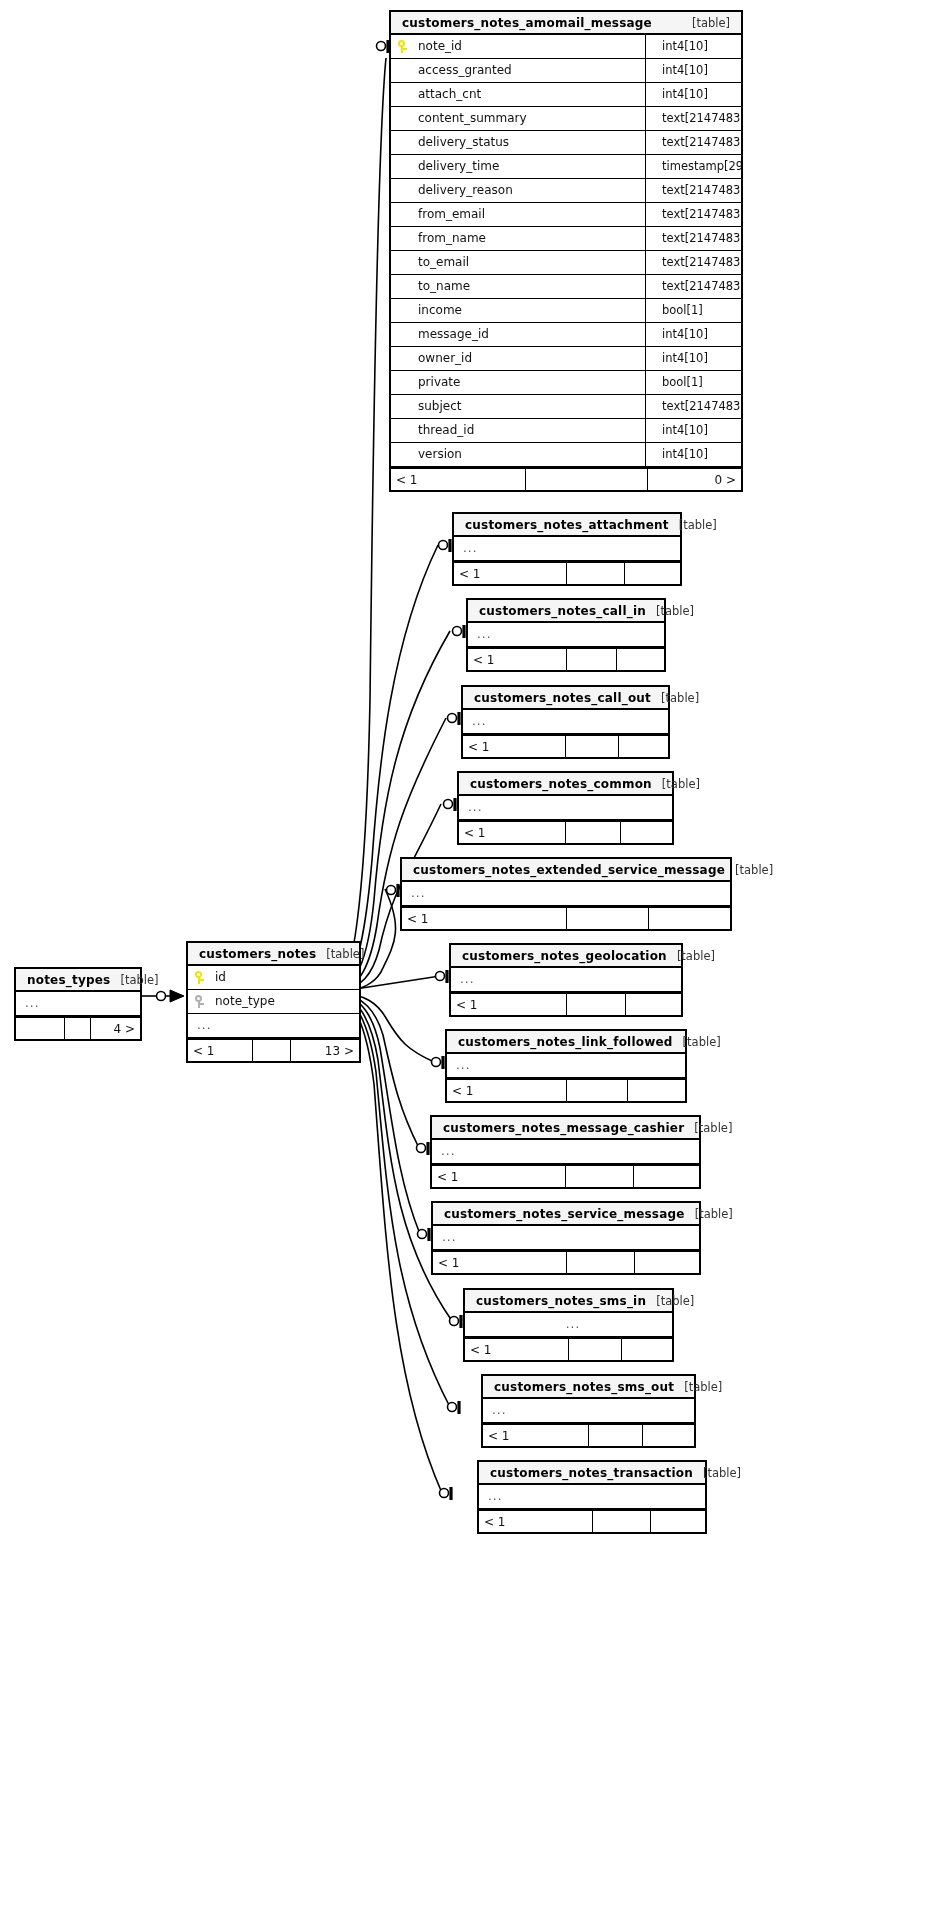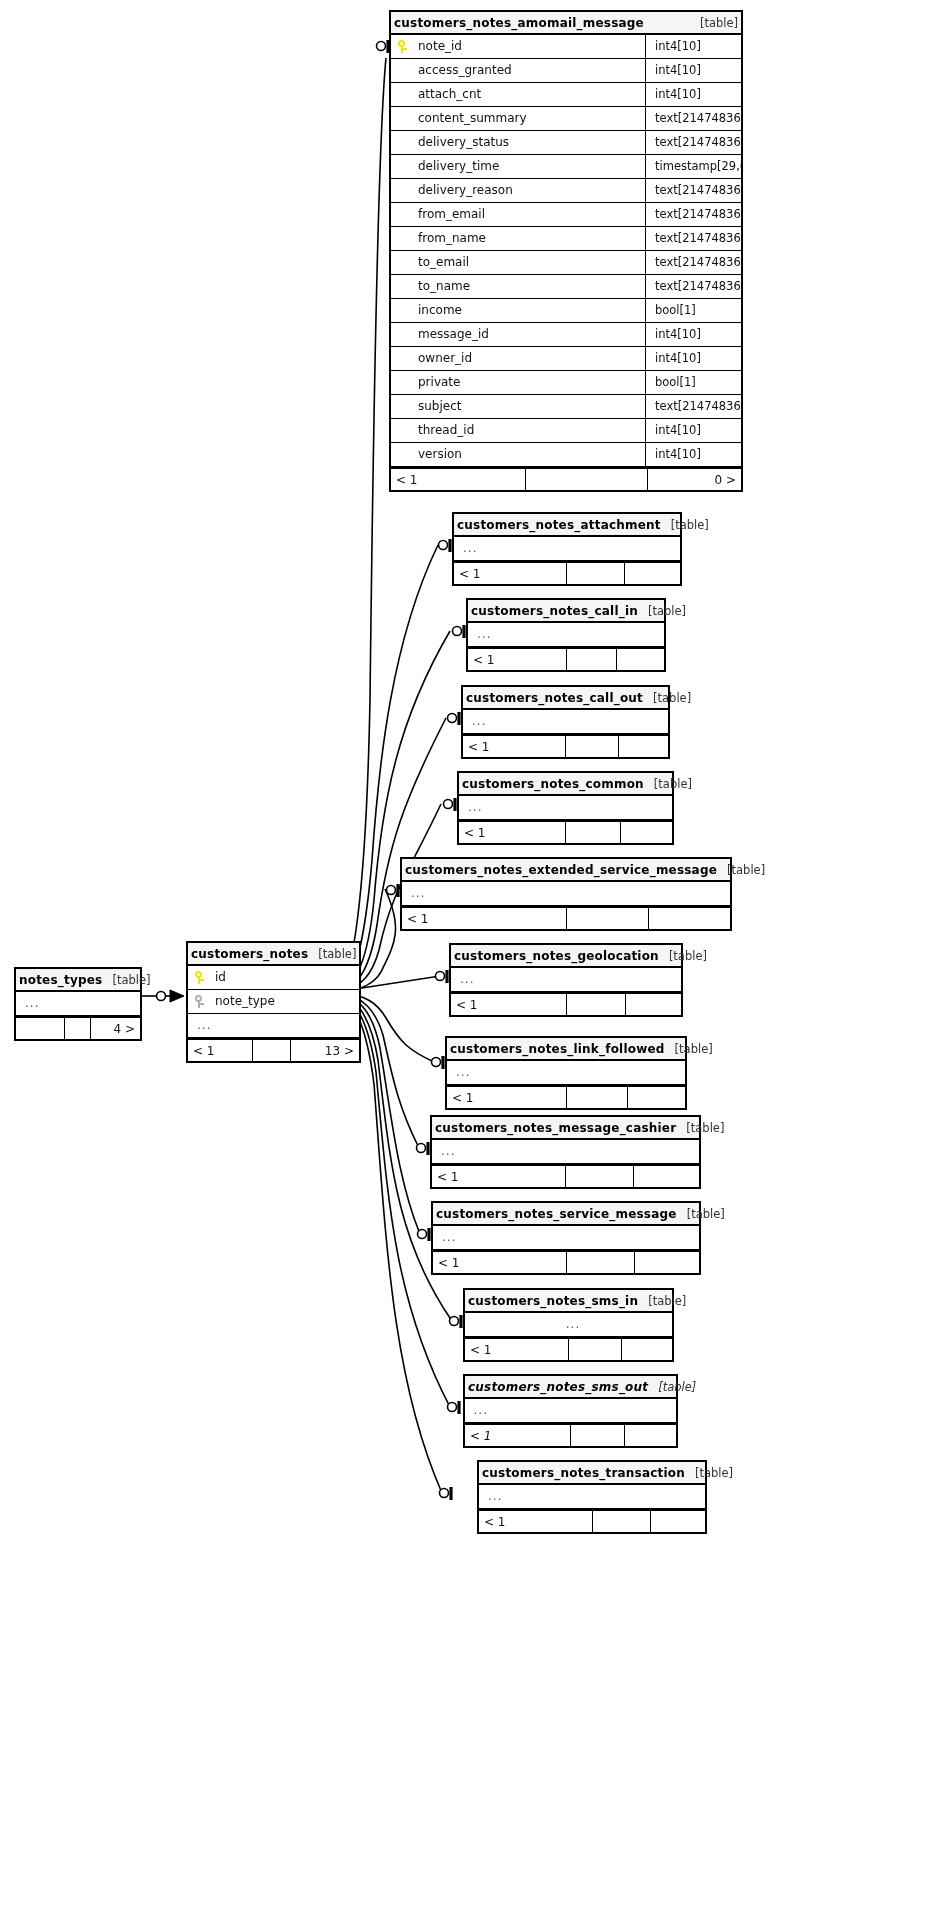--- a/index.html
+++ b/index.html
@@ -5,35 +5,35 @@
 <style>
   html,body{margin:0;padding:0;background:#ffffff;}
   body{font-family:"DejaVu Sans",sans-serif;}
   #canvas{position:relative;width:927px;height:1917px;background:#fff;overflow:hidden;}
   svg.edges{position:absolute;left:0;top:0;width:927px;height:1917px;pointer-events:none;}
 
   
   .tbl{position:absolute;box-sizing:border-box;background:#fff;border:2px solid #000;}
   .tbl .hdr{
     box-sizing:border-box;background:#f5f5f5;border-bottom:2px solid #000;
-    height:23px;line-height:22px;padding:0 3px;white-space:nowrap;
+    height:23px;line-height:22px;padding:0 11px;white-space:nowrap;
     display:flex;align-items:center;
   }
   .tbl .hdr .tname{font-weight:bold;font-size:12px;color:#000;letter-spacing:.2px;}
   .tbl .hdr .ttag{font-size:11.5px;color:#333;margin-left:auto;padding-left:10px;}
   .tbl.stub .hdr .ttag{margin-left:auto;}
 
   .row{
     box-sizing:border-box;height:24px;line-height:23px;border-bottom:1px solid #000;
     font-size:12px;color:#111;display:flex;align-items:center;white-space:nowrap;
   }
   .row:last-child{border-bottom:none;}
   .row .cname{padding-left:9px;flex:1 1 auto;overflow:hidden;}
   .row .ctype{
-    border-left:1px solid #000;padding-left:9px;box-sizing:border-box;
+    border-left:1px solid #000;padding-left:16px;box-sizing:border-box;
     flex:0 0 96px;font-size:11.5px;overflow:hidden;
   }
   .row .key{
     flex:0 0 13px;display:inline-block;text-align:center;margin-left:5px;
     position:relative;top:0px;
   }
   .row.dots .cname{color:#555;font-size:12px;letter-spacing:1px;}
 
   
   .kglyph{display:inline-block;width:9px;height:13px;position:relative;vertical-align:middle;}
@@ -299,21 +299,21 @@
         </div>
         <div class="row dots">
           <span class="cname">...</span>
         </div>
         <div class="foot">
           <div class="fc left" style="flex:0 0 116px">&lt; 1</div>
           <div class="fc" style="flex:0 0 59px"></div>
           <div class="fc right" style="flex:1 1 auto"></div>
         </div>
       </div>
-      <div class="tbl stub" style="left: 445px; top: 1029px; width: 242px; margin-top: 7px;">
+      <div class="tbl stub" style="left: 445px; top: 1029px; width: 242px;">
         <div class="hdr">
           <span class="tname">customers_notes_link_followed</span>
           <span class="ttag">[table]</span>
         </div>
         <div class="row dots">
           <span class="cname">...</span>
         </div>
         <div class="foot">
           <div class="fc left" style="flex:0 0 120px">&lt; 1</div>
           <div class="fc" style="flex:0 0 61px"></div>
@@ -355,21 +355,21 @@
         </div>
         <div class="row dots">
           <span class="cname">...</span>
         </div>
         <div class="foot">
           <div class="fc left" style="flex:0 0 104px">&lt; 1</div>
           <div class="fc" style="flex:0 0 53px"></div>
           <div class="fc right" style="flex:1 1 auto"></div>
         </div>
       </div>
-      <div class="tbl stub" style="left: 463px; top: 1374px; width: 215px; font-style: italic;">
+      <div class="tbl stub" style="left: 481px; top: 1374px; width: 215px;">
         <div class="hdr">
           <span class="tname">customers_notes_sms_out</span>
           <span class="ttag">[table]</span>
         </div>
         <div class="row dots">
           <span class="cname">...</span>
         </div>
         <div class="foot">
           <div class="fc left" style="flex:0 0 106px">&lt; 1</div>
           <div class="fc" style="flex:0 0 54px"></div>

